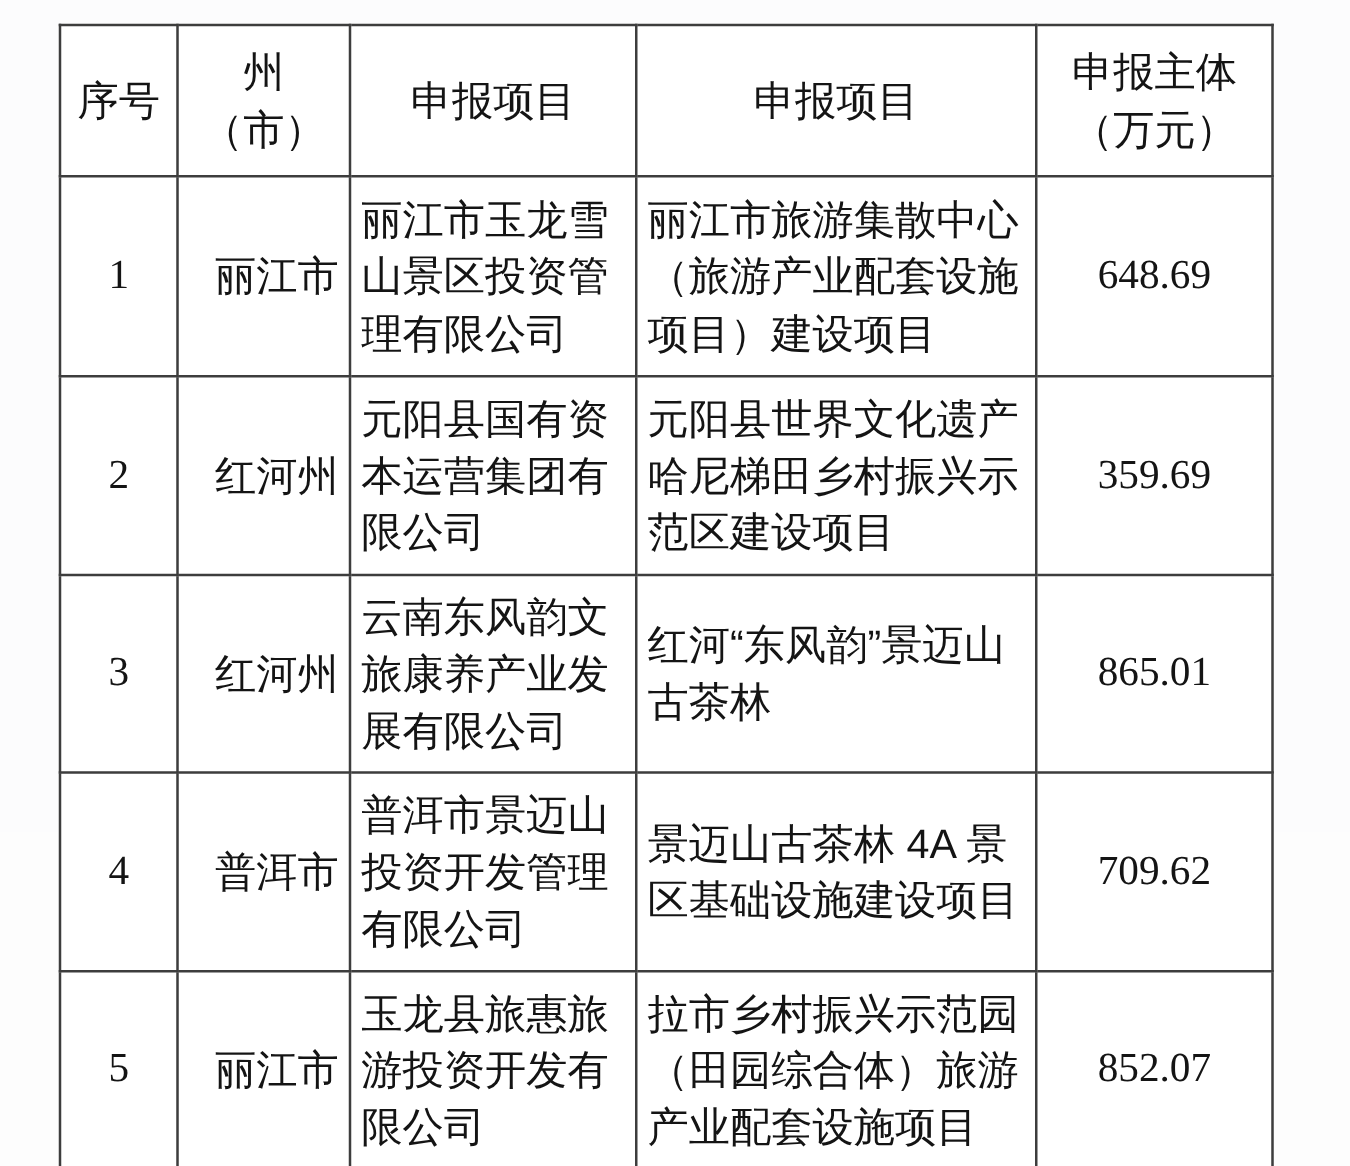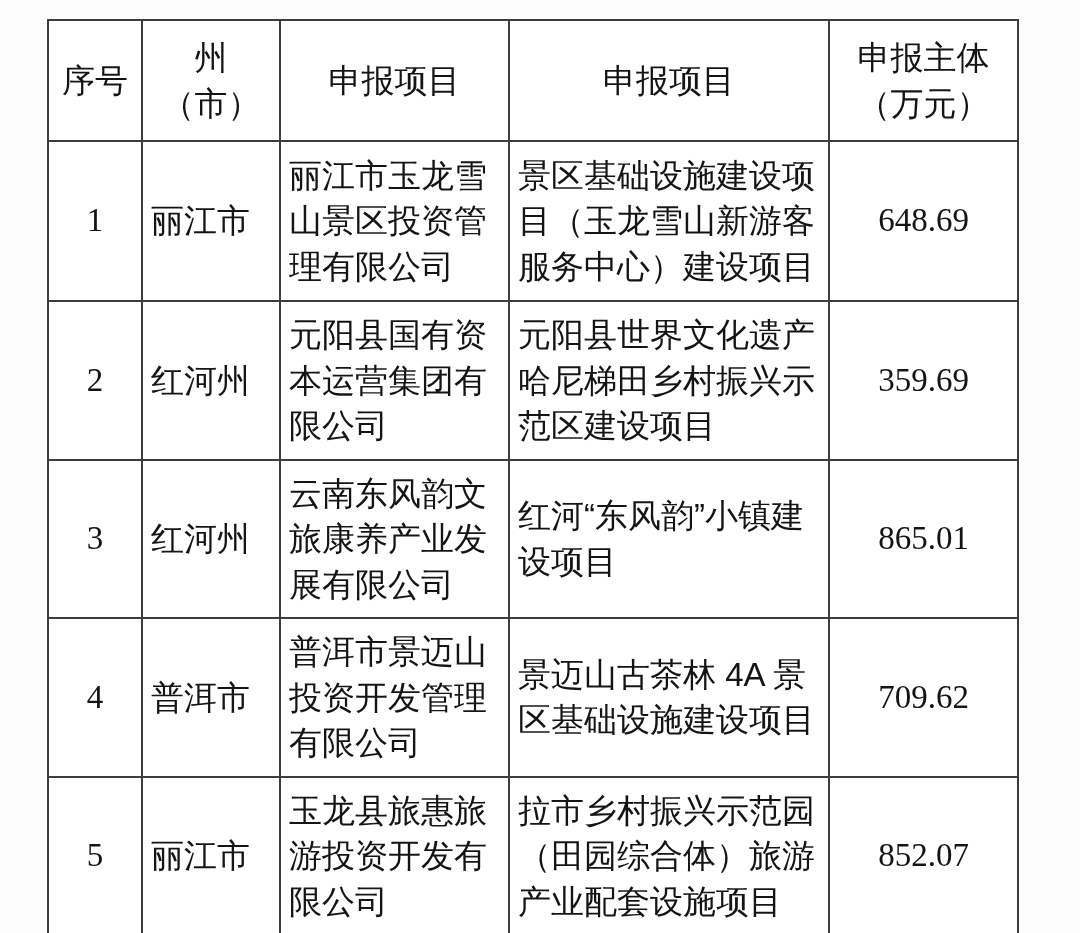--- a/index.html
+++ b/index.html
@@ -41,21 +41,21 @@
     white-space: pre-line;
     height: 121px;
   }
   td.cell-no,
   td.cell-amount {
     font-family: "Liberation Serif", serif;
     text-align: center;
     font-size: 32px;
   }
   td.cell-region {
-    text-align: left;
+    text-align: right;
   }
   td.cell-applicant,
   td.cell-project {
     text-align: left;
     padding-left: 10px;
     padding-right: 6px;
     border-radius: 10px;
   }
   tr.row-1 { height: 160px; }
   tr.row-2 { height: 144px; }
@@ -83,35 +83,35 @@
         <th>申报项目</th>
         <th>申报主体
 （万元）</th>
       </tr>
     </thead>
     <tbody>
       <tr class="row-1">
         <td class="cell-no">1</td>
         <td class="cell-region">丽江市</td>
         <td class="cell-applicant">丽江市玉龙雪山景区投资管理有限公司</td>
-        <td class="cell-project">景区基础设施建设项目（玉龙雪山新游客服务中心）建设项目</td>
+        <td class="cell-project">丽江市旅游集散中心（旅游产业配套设施项目）建设项目</td>
         <td class="cell-amount">648.69</td>
       </tr>
       <tr class="row-2">
         <td class="cell-no">2</td>
         <td class="cell-region">红河州</td>
         <td class="cell-applicant">元阳县国有资本运营集团有限公司</td>
         <td class="cell-project">元阳县世界文化遗产哈尼梯田乡村振兴示范区建设项目</td>
         <td class="cell-amount">359.69</td>
       </tr>
       <tr class="row-3">
         <td class="cell-no">3</td>
         <td class="cell-region">红河州</td>
         <td class="cell-applicant">云南东风韵文旅康养产业发展有限公司</td>
-        <td class="cell-project">红河“东风韵”小镇建设项目</td>
+        <td class="cell-project">红河“东风韵”景迈山古茶林</td>
         <td class="cell-amount">865.01</td>
       </tr>
       <tr class="row-4">
         <td class="cell-no">4</td>
         <td class="cell-region">普洱市</td>
         <td class="cell-applicant">普洱市景迈山投资开发管理有限公司</td>
         <td class="cell-project">景迈山古茶林 4A 景区基础设施建设项目</td>
         <td class="cell-amount">709.62</td>
       </tr>
       <tr class="row-5">

